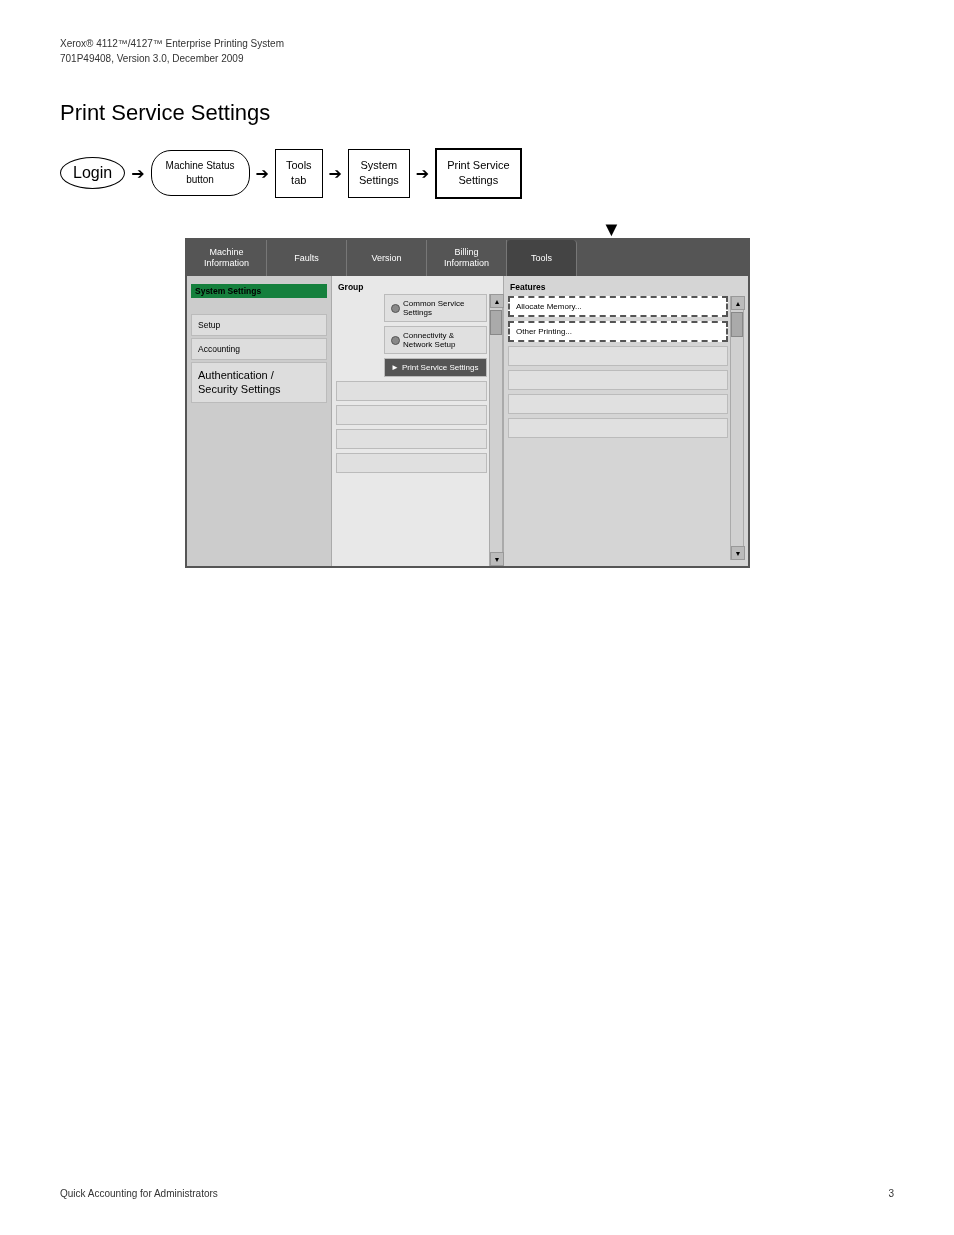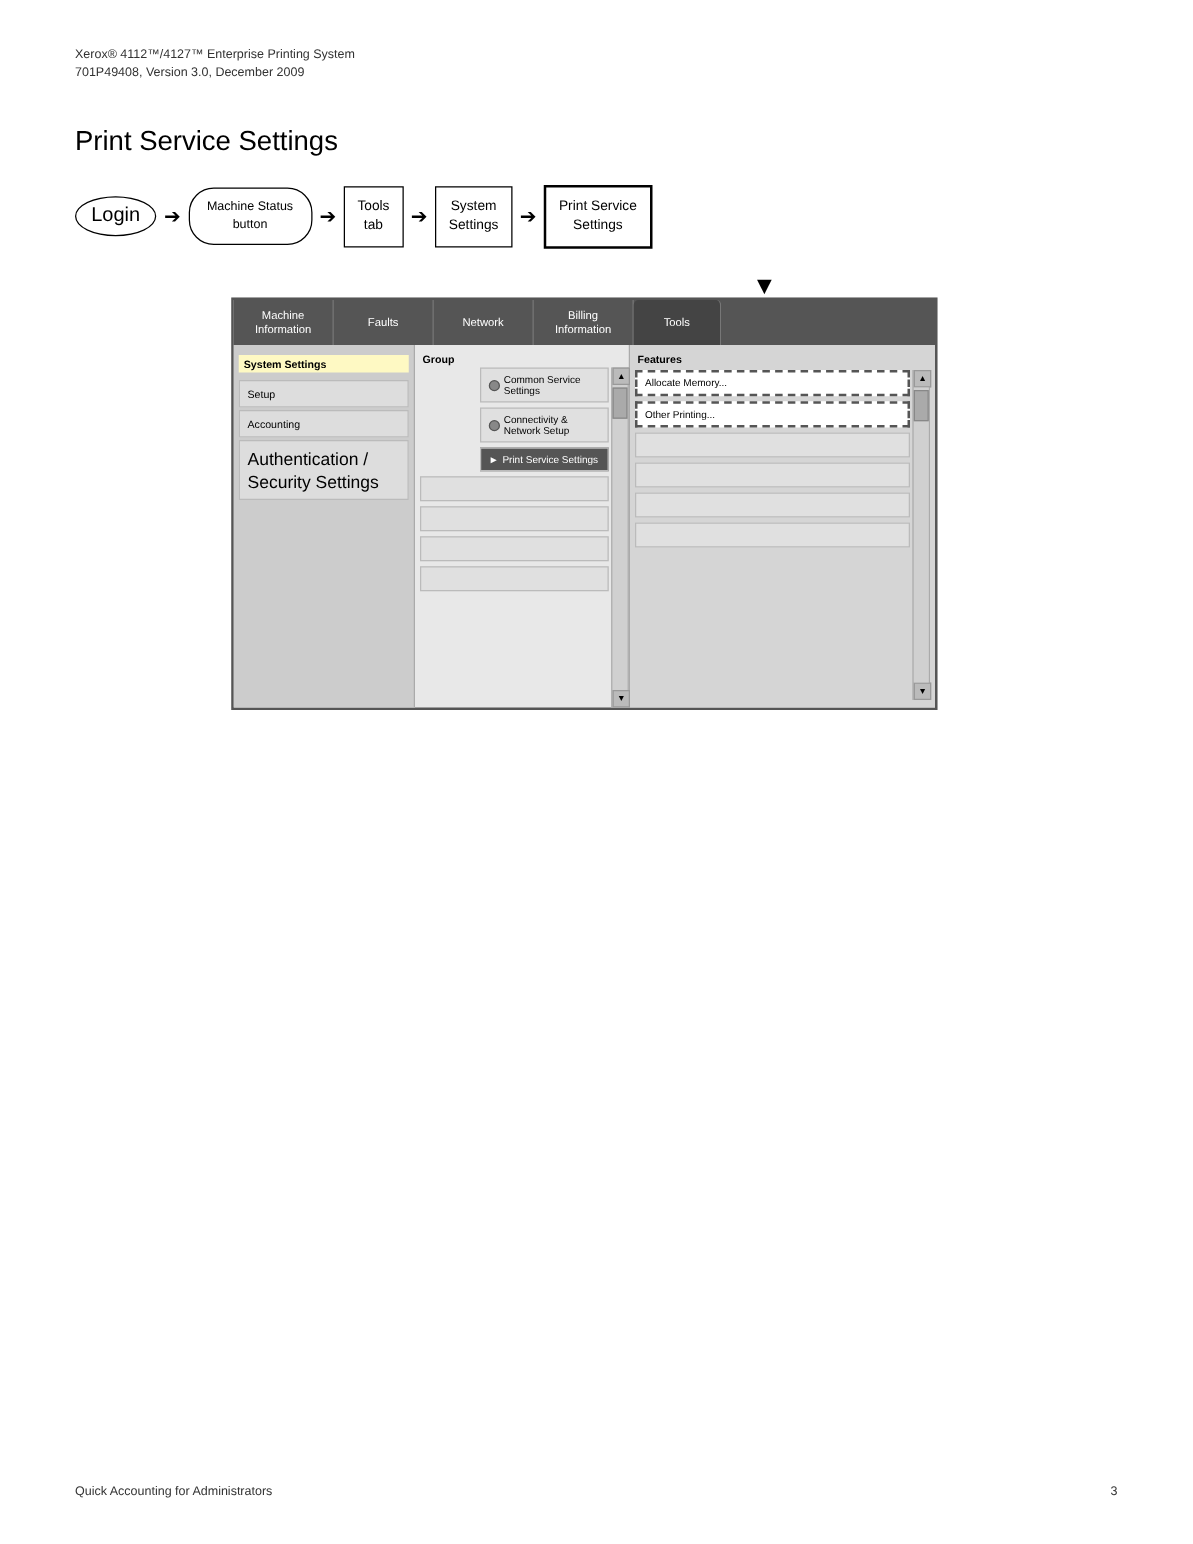--- a/index.html
+++ b/index.html
@@ -170,40 +170,40 @@
       width: 145px;
       background: #ccc;
       border-right: 1px solid #aaa;
       padding: 8px 4px;
     }
 
     .system-settings-label {
       font-size: 8.5px;
       font-weight: bold;
       color: #000;
-      margin-bottom: 6px;
+      margin-bottom: 16px;
       padding: 2px 4px;
-      background: #fef9c3;
+      background: #15803d;
     }
 
     .sidebar-menu-item {
       background: #ddd;
       border: 1px solid #bbb;
       padding: 5px 6px;
       font-size: 8.5px;
       color: #000;
       margin-bottom: 2px;
       cursor: pointer;
     }
 
     .sidebar-menu-item-multi {
       background: #ddd;
       border: 1px solid #bbb;
       padding: 5px 6px;
-      font-size: 14px;
+      font-size: 11px;
       color: #000;
       margin-bottom: 2px;
       cursor: pointer;
       line-height: 1.3;
     }
 
     .group-item {
       background: #e0e0e0;
       border: 1px solid #bbb;
       padding: 4px 6px;
@@ -355,21 +355,21 @@
 
 <div class="down-arrow-container">
   <span class="down-arrow">▼</span>
 </div>
 
 <div class="ui-diagram">
 
   <div class="tabs-row">
     <div class="tab-item">Machine<br>Information</div>
     <div class="tab-item">Faults</div>
-    <div class="tab-item">Network</div>
+    <div class="tab-item">Version</div>
     <div class="tab-item">Billing<br>Information</div>
     <div class="tab-item tab-item-tools">Tools</div>
   </div>
 
   <div class="content-area">
 
     <div class="left-sidebar">
       <div class="system-settings-label">System Settings</div>
       <div class="sidebar-menu-item">Setup</div>
       <div class="sidebar-menu-item">Accounting</div>

